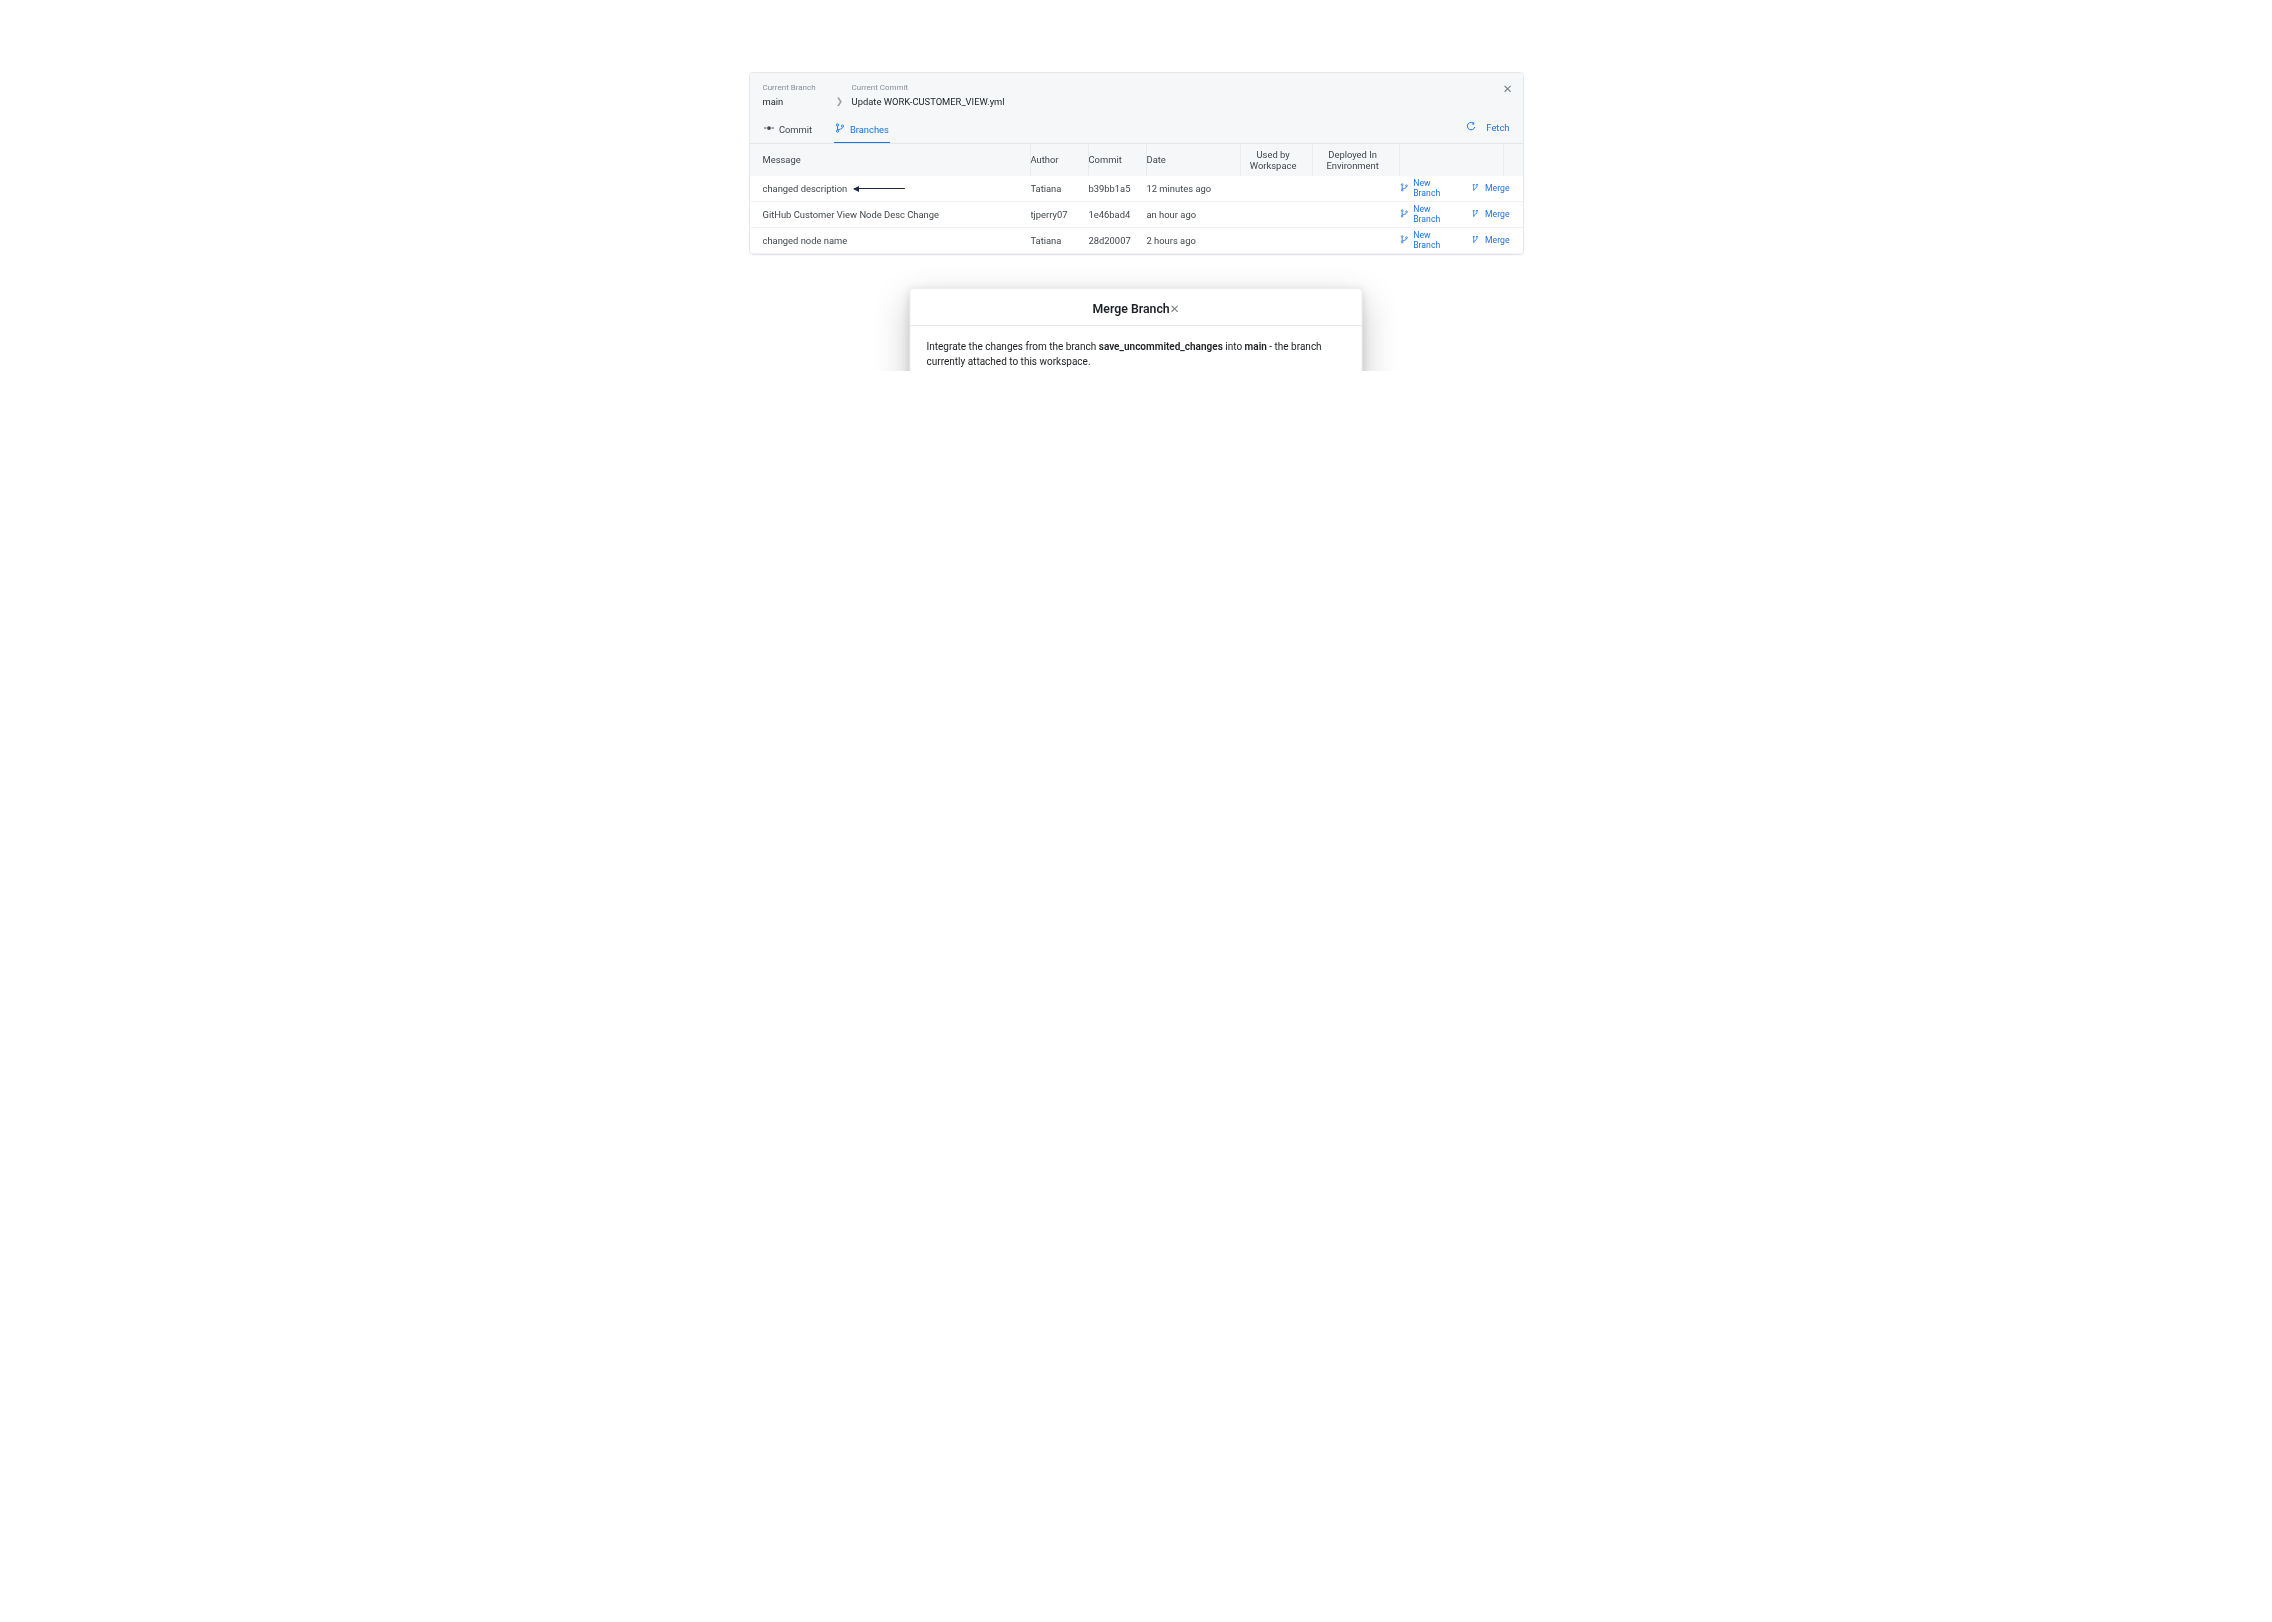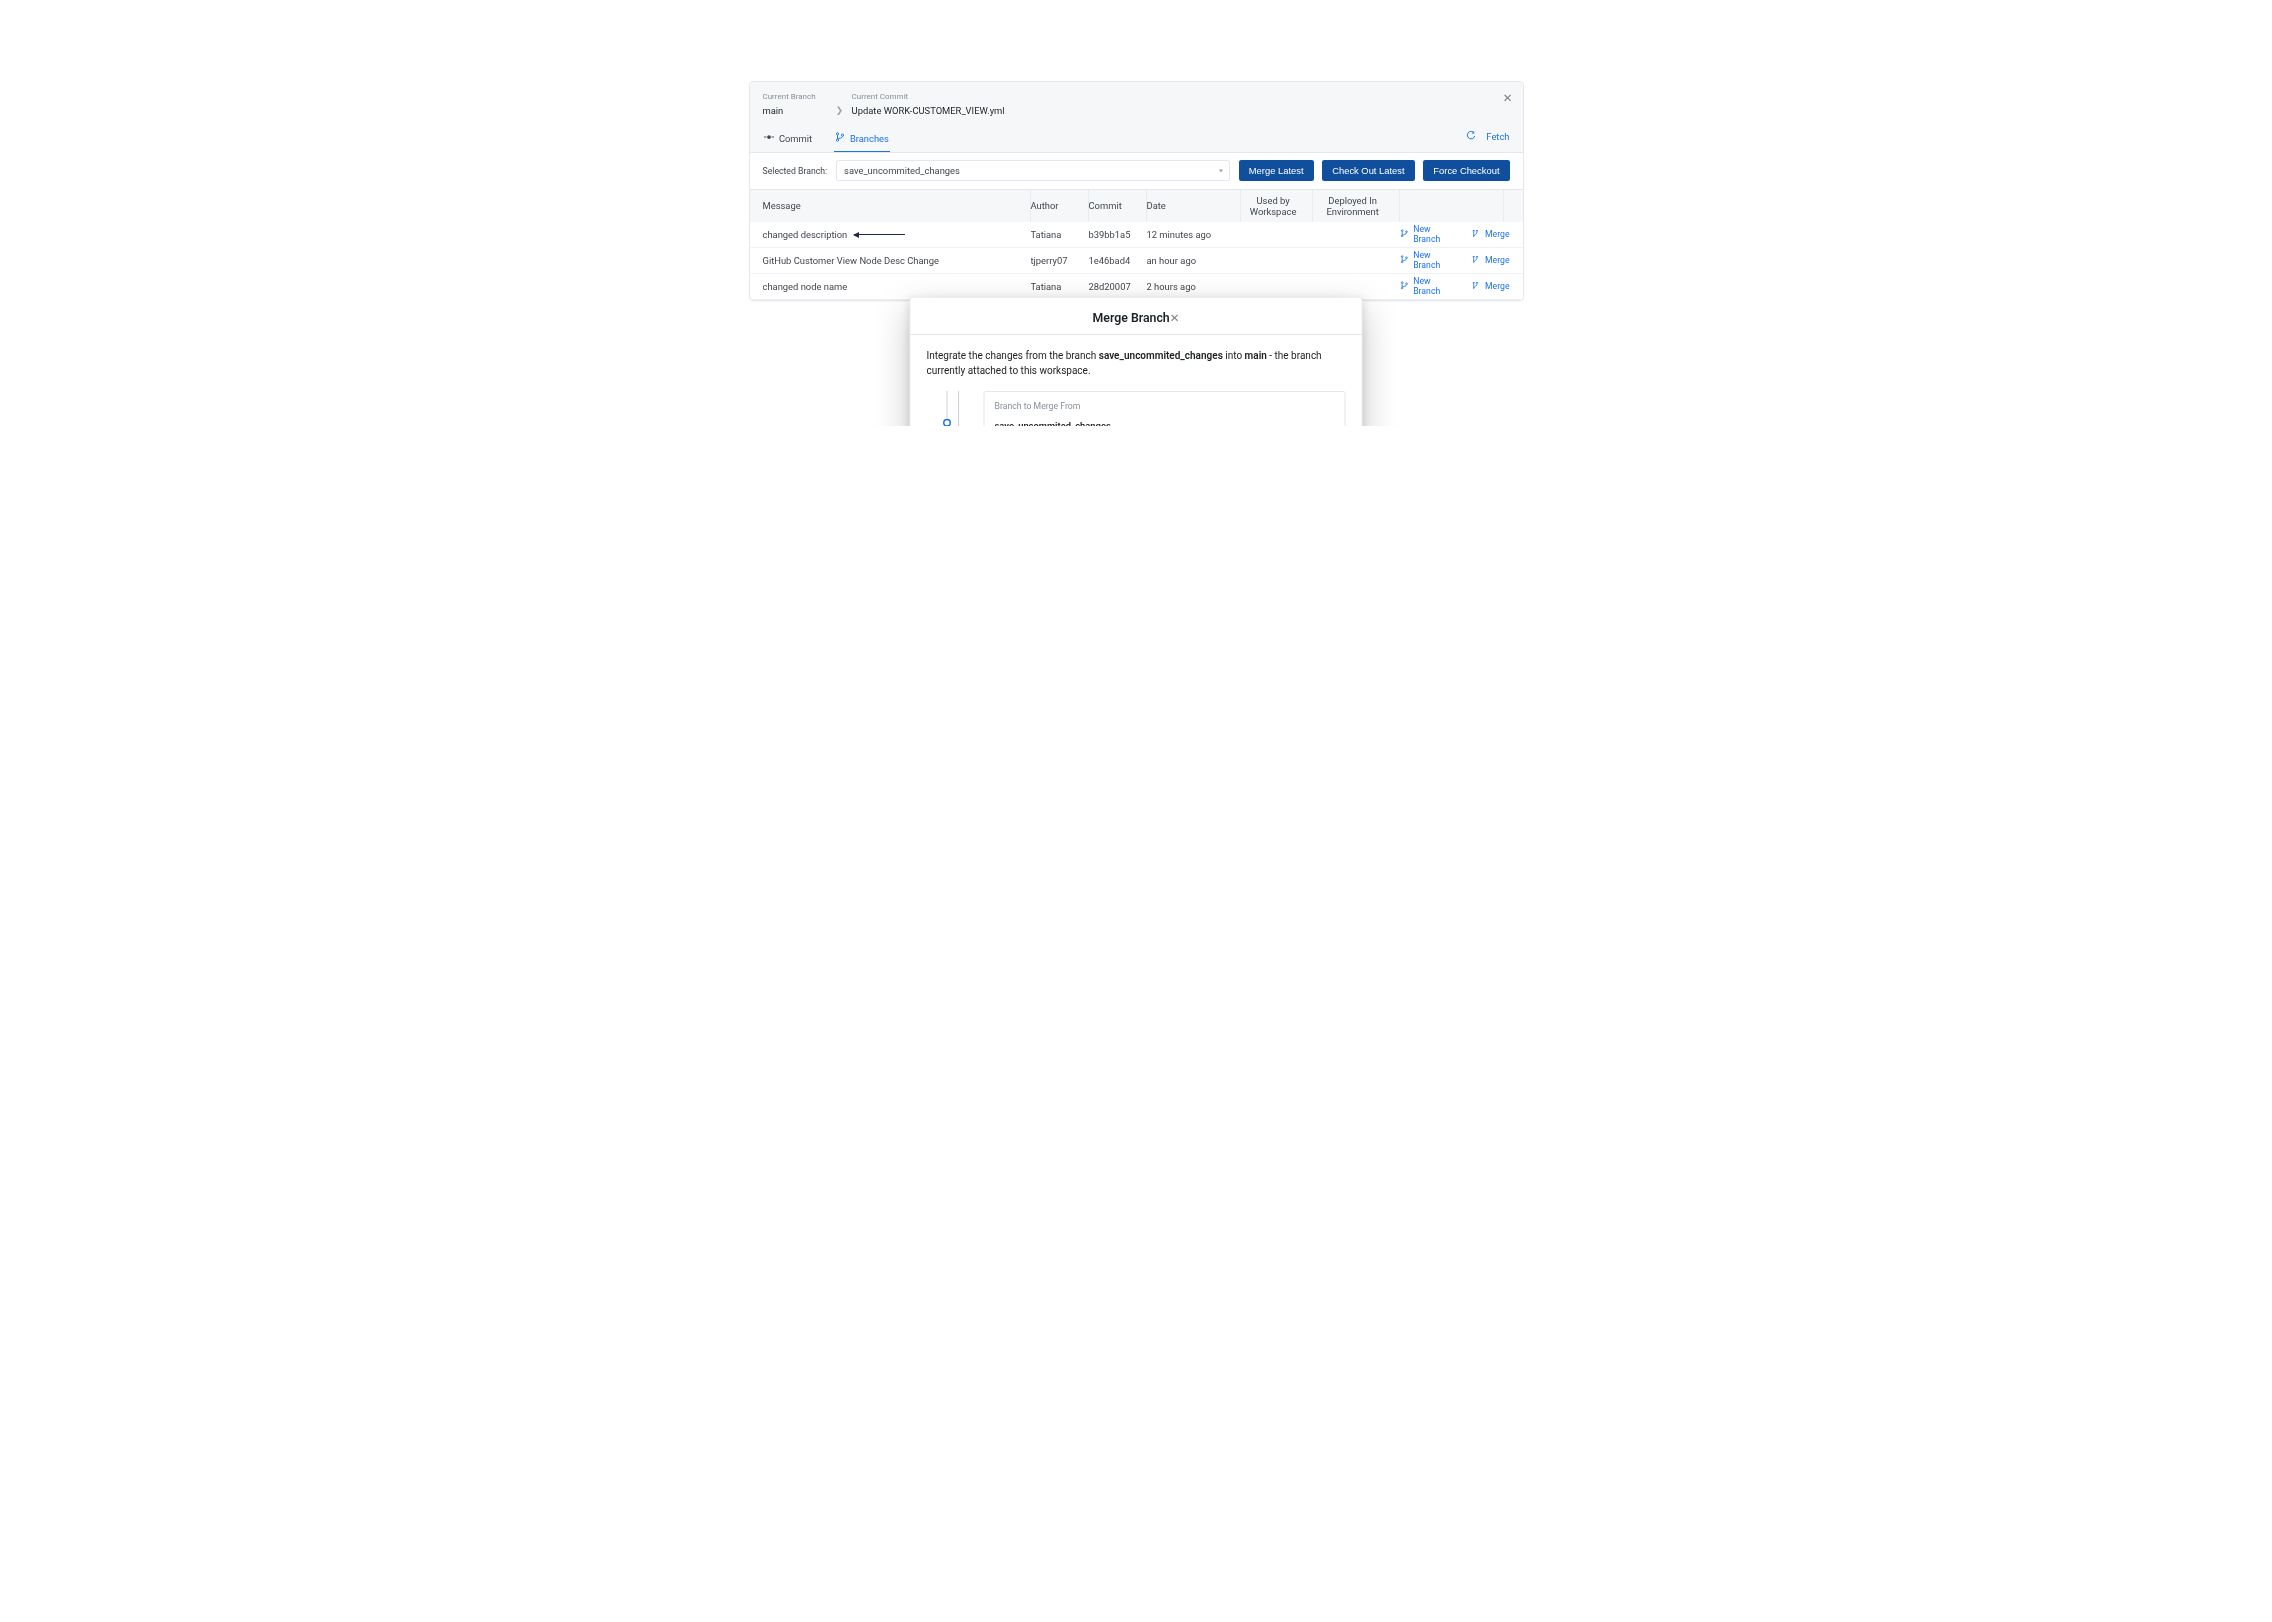--- a/index.html
+++ b/index.html
@@ -15,21 +15,21 @@
   *{box-sizing:border-box;}
   body{
     margin:0;
     background:#fff;
     font-family:-apple-system,BlinkMacSystemFont,"Segoe UI",Roboto,Helvetica,Arial,sans-serif;
     font-size:9.4px;
     color:var(--ink);
   }
   .stage{
     width:942px;
-    margin:9px auto;
+    margin:0 auto;
     padding:72px 0 116px;
     position:relative;
   }
   
   .panel{
     width:775px;
     margin:0 auto;
     border:0.7px solid var(--grey-border);
     border-radius:4.3px;
     background:#fff;
@@ -284,29 +284,20 @@
         <span>
           <svg viewBox="0 0 16 16" fill="none" stroke="currentColor" stroke-width="1.6">
               <path d="M13 3 A6 6 0 1 0 14 8"></path>
               <path d="M13 0 L13 4 L9 4" fill="currentColor" stroke="none"></path>
             </svg>
         </span>
         <span>Fetch</span>
       </div>
     </div>
 
-    <div class="selectrow">
-      <span class="select-label">Selected Branch:</span>
-      <div class="branch-select">
-        <span>save_uncommited_changes</span>
-      </div>
-      <button class="btn">Merge Latest</button>
-      <button class="btn">Check Out Latest</button>
-      <button class="btn">Force Checkout</button>
-    </div>
 
     <div class="tbl">
       <div class="tbl-head">
         <div class="cell">Message</div>
         <div class="cell">Author</div>
         <div class="cell">Commit</div>
         <div class="cell">Date</div>
         <div class="cell">Used by Workspace</div>
         <div class="cell">Deployed In Environment</div>
         <div class="cell"></div>

